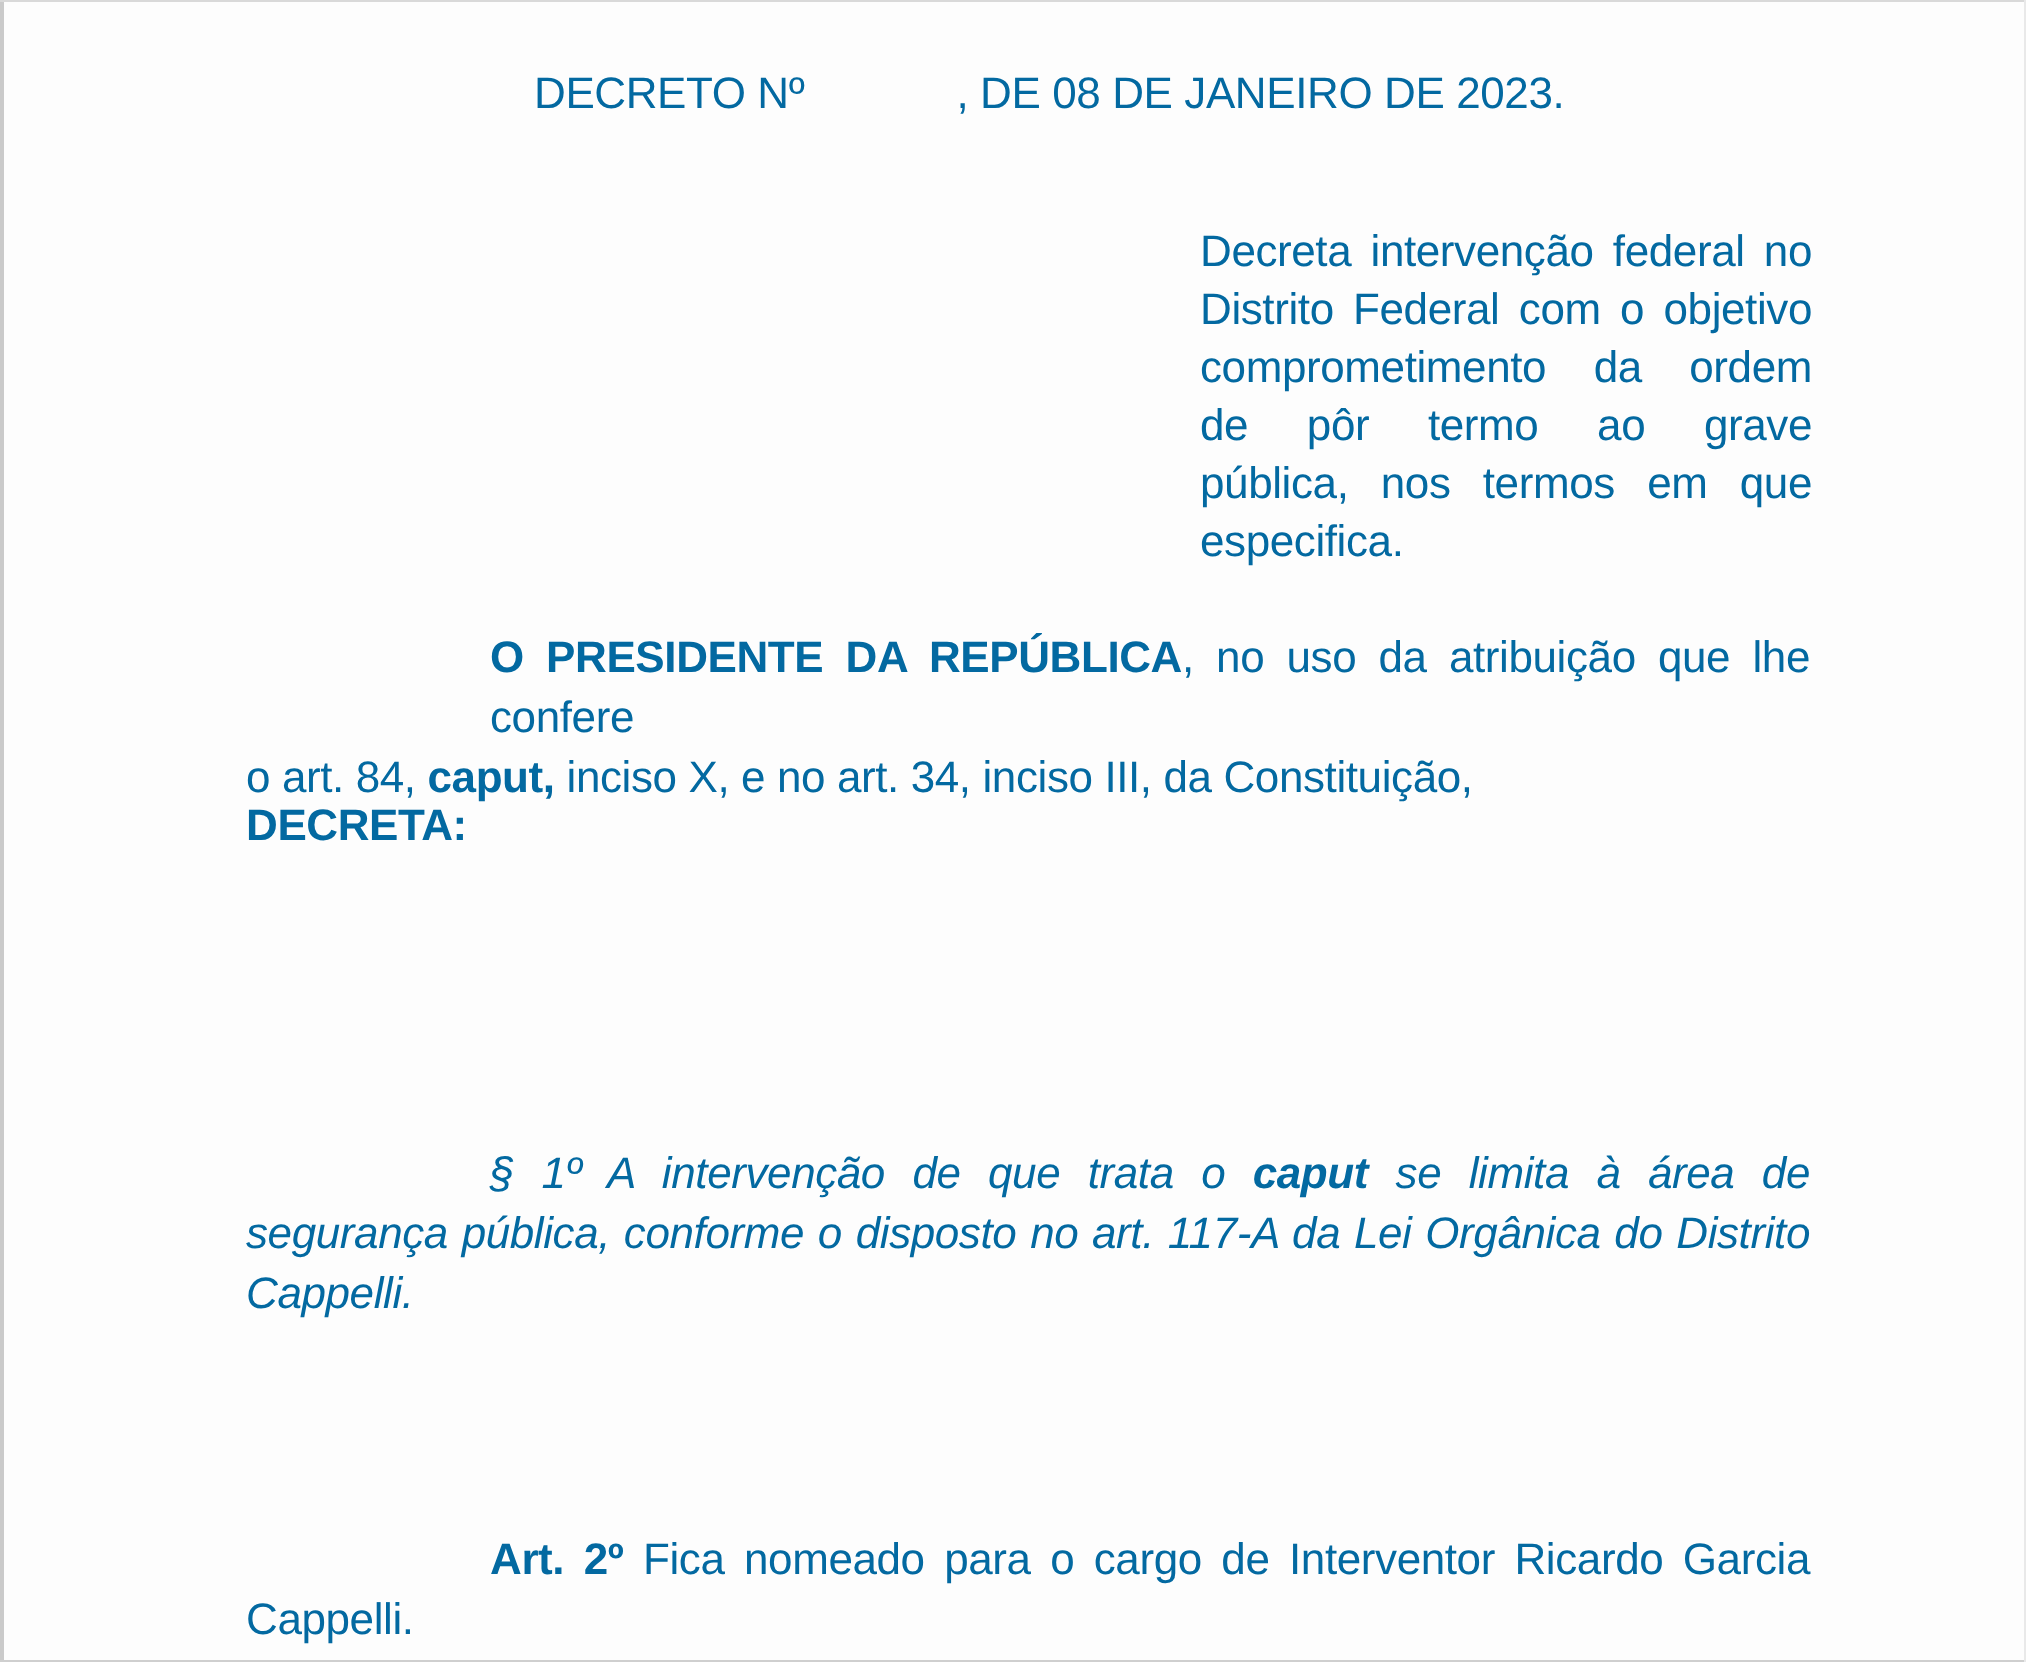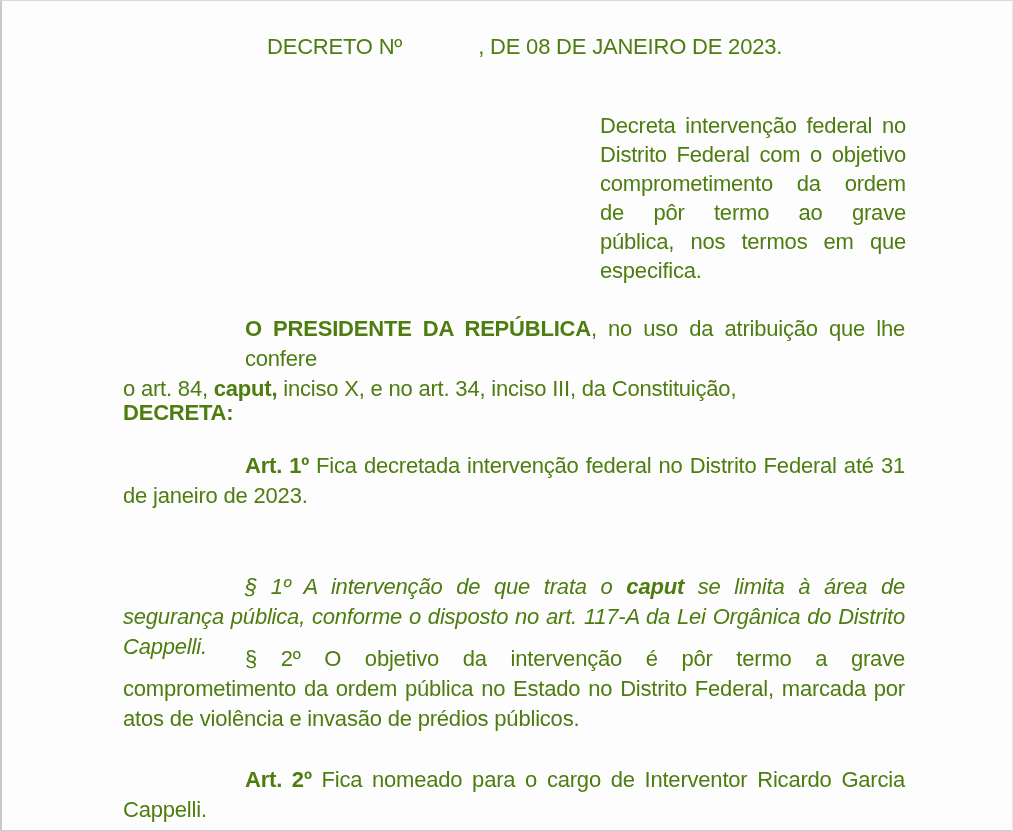--- a/index.html
+++ b/index.html
@@ -7,21 +7,21 @@
     padding: 0;
     background: #ffffff;
   }
   .page {
     position: relative;
     width: 1013px;
     height: 831px;
     background: #fdfdfd;
     overflow: hidden;
     font-family: "Liberation Sans", "DejaVu Sans", sans-serif;
-    color: #4d7c0f;
+    color: #0369a1;
     letter-spacing: -0.2px;
   }
   
   .edge-left   { position:absolute; left:0; top:0; width:2px; height:831px; background:#a8a8a8; opacity:.6; }
   .edge-top    { position:absolute; left:0; top:0; width:1013px; height:1px; background:#d9d9d9; }
   .edge-bottom { position:absolute; left:0; bottom:0; width:1013px; height:1px; background:#cfcfcf; }
   .edge-right  { position:absolute; right:0; top:0; width:1px; height:831px; background:#e9e9e9; }
 
   .block {
     position: absolute;
@@ -92,40 +92,29 @@
     <div class="jline ind">
       <span class="b">O PRESIDENTE DA REPÚBLICA</span><span>, no uso da atribuição que lhe confere</span>
     </div>
     <div class="jline last">
       <span>o art. 84, </span><span class="b">caput,</span><span> inciso X, e no art. 34, inciso III, da Constituição,</span>
     </div>
   </div>
 
   <div class="block decreta">DECRETA:</div>
 
-  <div class="block art1">
-    <div class="jline ind">
-      <span class="b">Art. 1º</span><span> Fica decretada intervenção federal no Distrito Federal até 31</span>
-    </div>
-    <div class="jline last">de janeiro de 2023.</div>
-  </div>
 
   <div class="block par1">
     <div class="jline ind">
       <span>§ 1º A intervenção de que trata o </span><span class="b">caput</span><span> se limita à área de</span>
     </div>
     <div class="jline">segurança pública, conforme o disposto no art. 117-A da Lei Orgânica do Distrito</div>
     <div class="jline last">Cappelli.</div>
   </div>
 
-  <div class="block par2">
-    <div class="jline ind">§ 2º O objetivo da intervenção é pôr termo a grave</div>
-    <div class="jline">comprometimento da ordem pública no Estado no Distrito Federal, marcada por</div>
-    <div class="jline last">atos de violência e invasão de prédios públicos.</div>
-  </div>
 
   <div class="block art2">
     <div class="jline ind">
       <span class="b">Art. 2º</span><span> Fica nomeado para o cargo de Interventor Ricardo Garcia</span>
     </div>
     <div class="jline last">Cappelli.</div>
   </div>
 
 </div>
 

